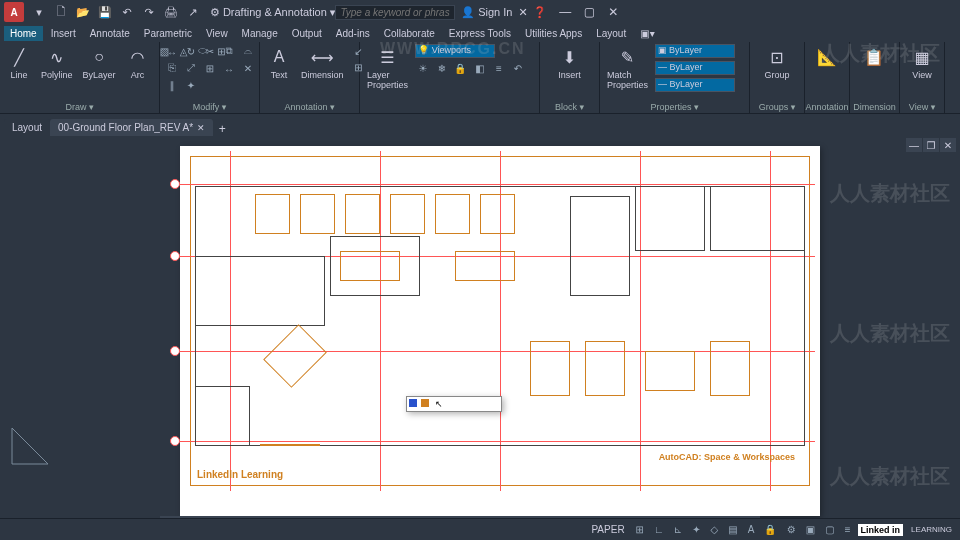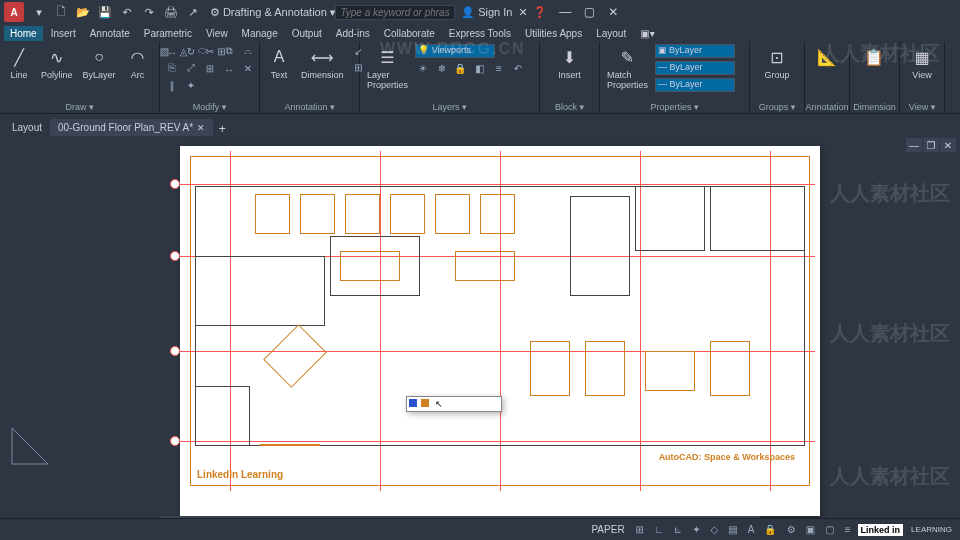--- a/index.html
+++ b/index.html
@@ -219,21 +219,20 @@
         <div class="ribbon-small-grid" style="grid-template-columns:repeat(6,16px)">
           <span class="ribbon-small-btn">☀</span>
           <span class="ribbon-small-btn">❄</span>
           <span class="ribbon-small-btn">🔒</span>
           <span class="ribbon-small-btn">◧</span>
           <span class="ribbon-small-btn">≡</span>
           <span class="ribbon-small-btn">↶</span>
         </div>
       </div>
     </div>
-    <div class="ribbon-panel-title">Layers ▾</div>
   </div>
 
   <div class="ribbon-panel" style="width:60px">
     <div class="ribbon-big-btn">
         <div class="icon">⬇</div>
         <div class="lbl">Insert</div>
       </div>
     <div class="ribbon-panel-title">Block ▾</div>
   </div>
 

